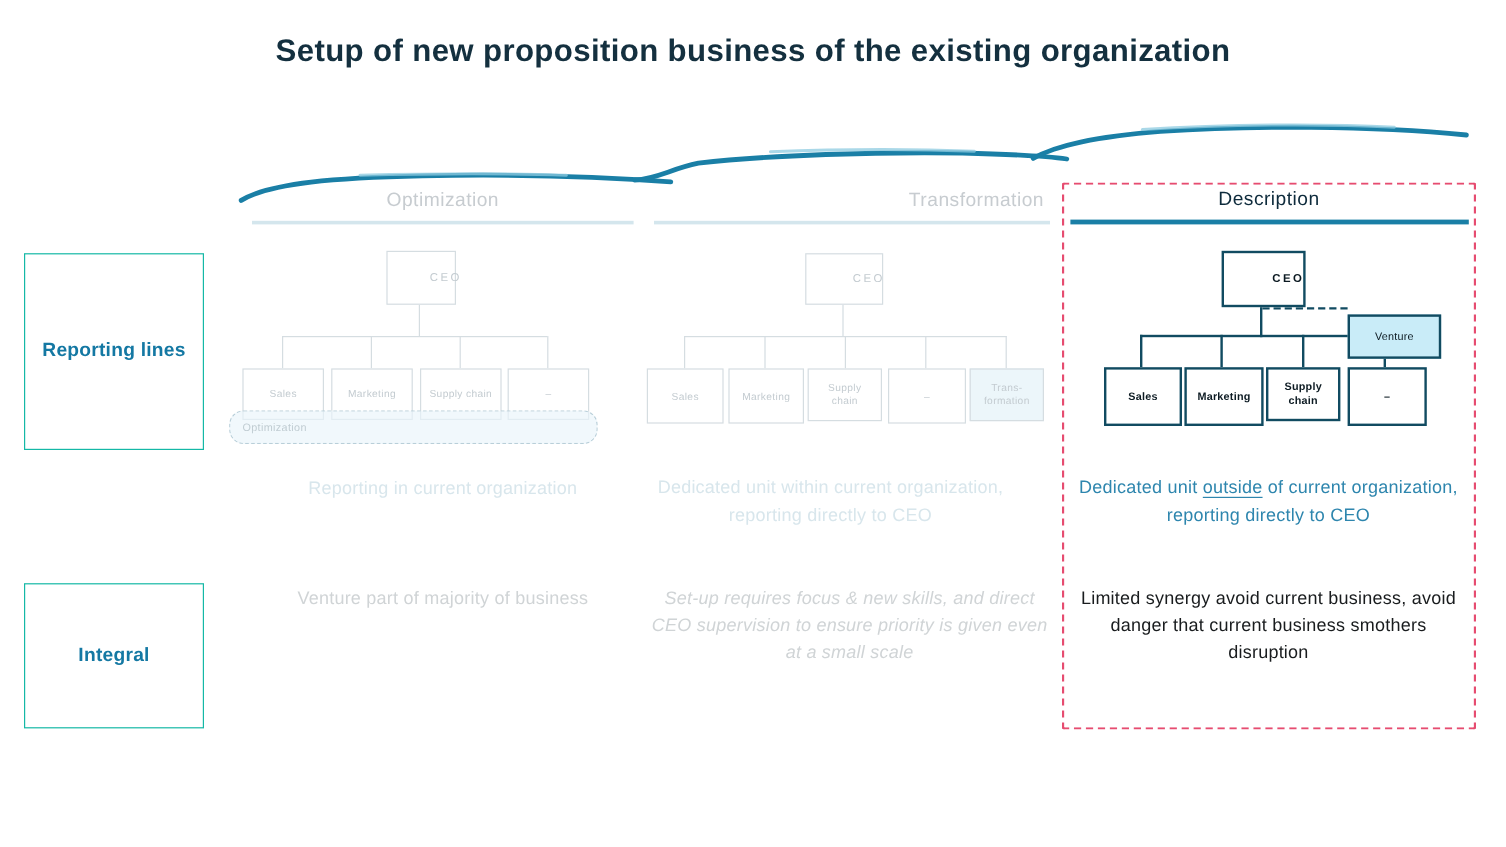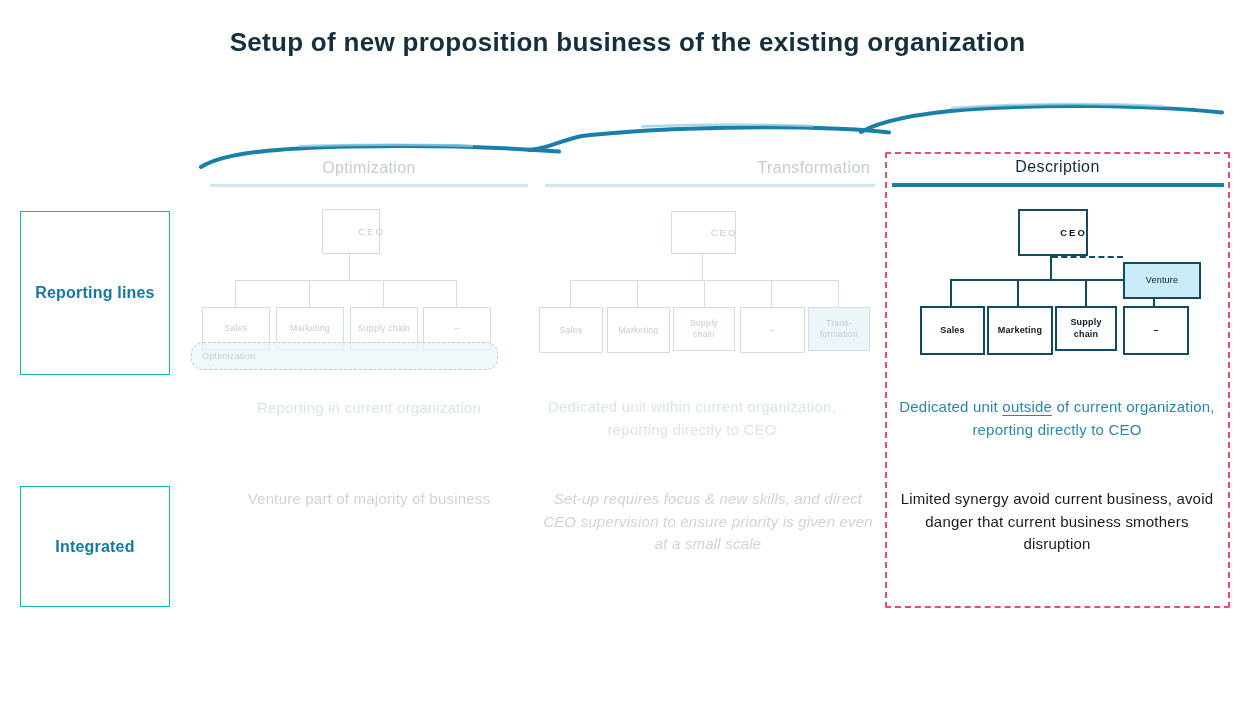--- a/index.html
+++ b/index.html
@@ -84,21 +84,21 @@
   <div class="col-header faded" style="left:210px;top:159px;width:318px;">Optimization</div>
   <div class="header-underline faded" style="left:210px;top:184px;width:318px;"></div>
 
   <div class="col-header faded" style="left:545px;top:159px;width:325px;text-align:right;">Transformation</div>
   <div class="header-underline faded" style="left:545px;top:184px;width:330px;"></div>
 
   <div class="col-header active" style="left:891px;top:158px;width:333px;">Description</div>
   <div class="header-underline active" style="left:892px;top:183px;width:332px;"></div>
 
   <div class="row-label-box" style="top:211px;height:162px;">Reporting lines</div>
-  <div class="row-label-box" style="top:486px;height:119px;">Integrated</div>
+  <div class="row-label-box" style="top:486px;height:119px;">Integral</div>
 
   <div>
     <div class="vline faded" style="left:349px;top:252px;height:28px;"></div>
     <div class="hline faded" style="left:235px;top:280px;width:221px;"></div>
     <div class="vline faded" style="left:235px;top:280px;height:27px;"></div>
     <div class="vline faded" style="left:309px;top:280px;height:27px;"></div>
     <div class="vline faded" style="left:383px;top:280px;height:27px;"></div>
     <div class="vline faded" style="left:456px;top:280px;height:27px;"></div>
 
     <div class="org-box faded" style="left:322px;top:209px;width:56px;height:43px;">

